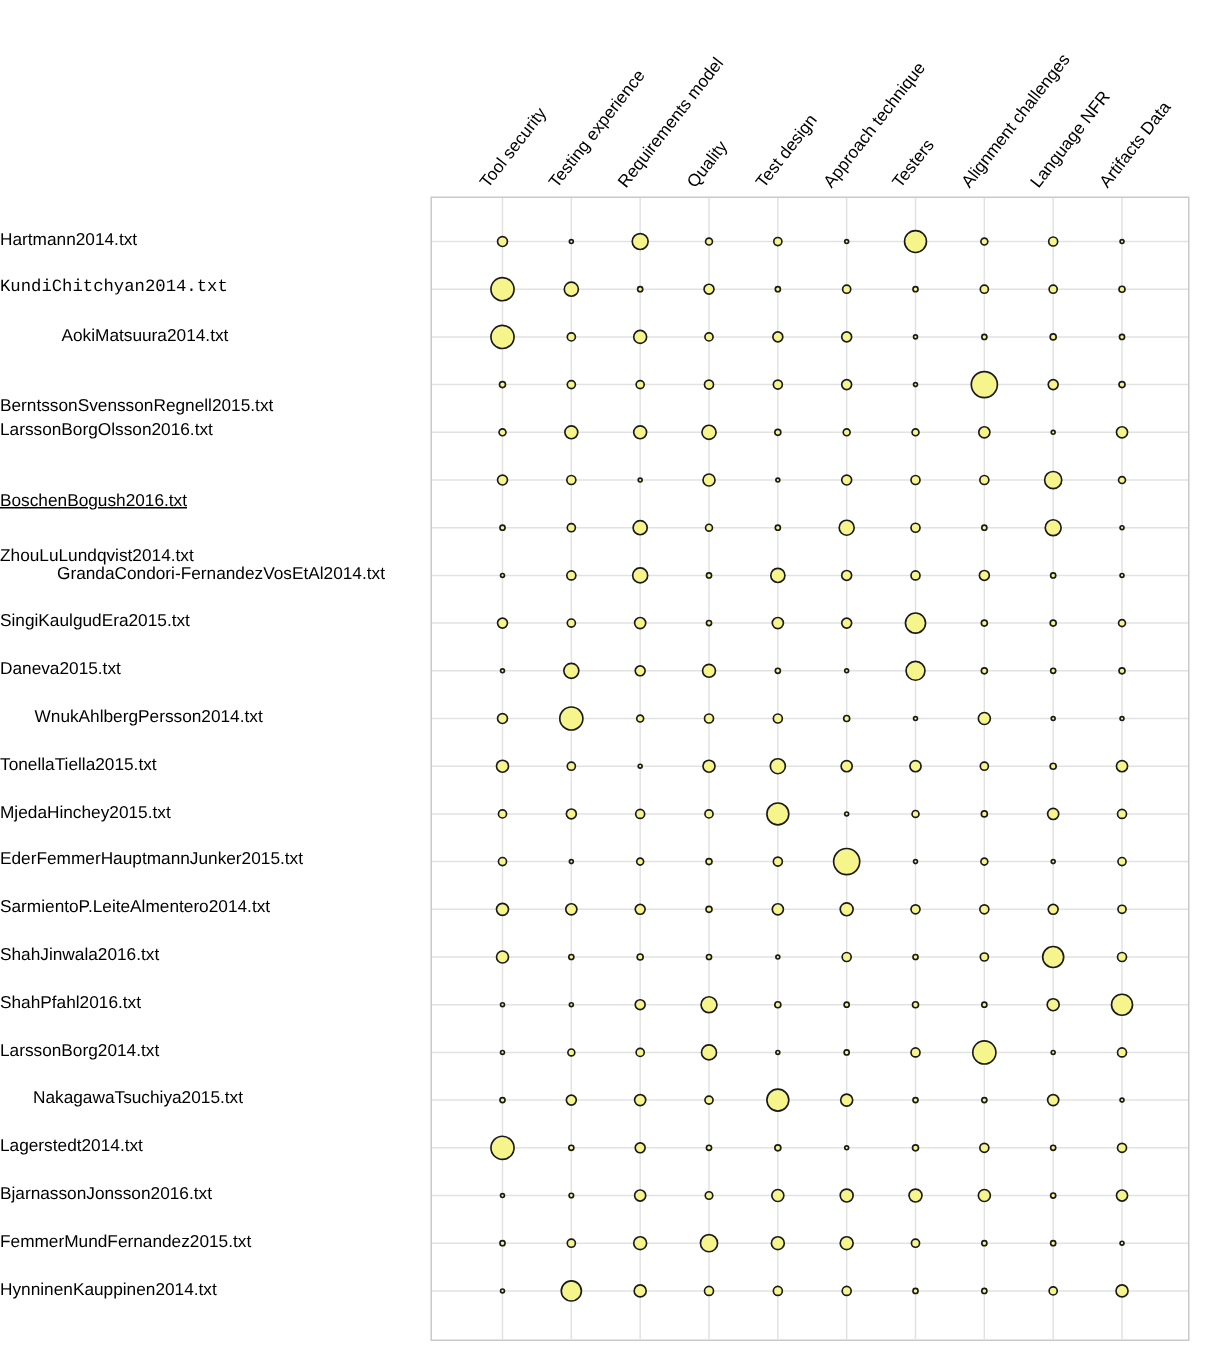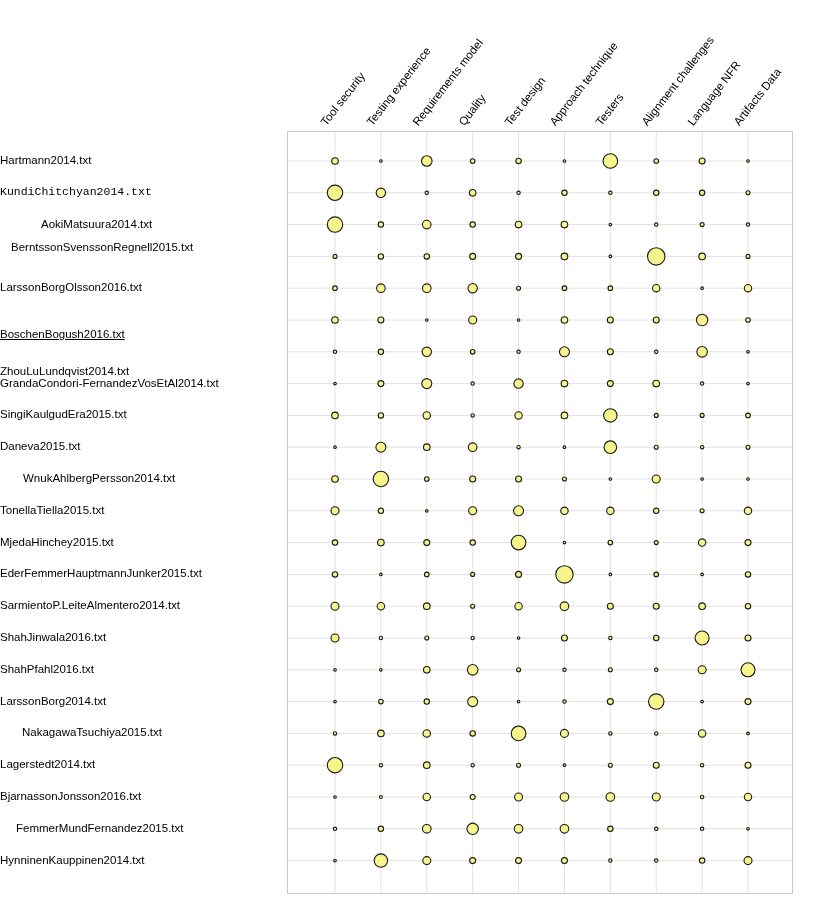--- a/index.html
+++ b/index.html
@@ -61,39 +61,39 @@
       <div class="col-label" style="left: 552.45px; top: 117px;">Approach technique</div>
       <div class="col-label" style="left: 598.34px; top: 117px;">Testers</div>
       <div class="col-label" style="left: 644.23px; top: 117px;">Alignment challenges</div>
       <div class="col-label" style="left: 690.12px; top: 117px;">Language NFR</div>
       <div class="col-label" style="left: 736.01px; top: 117px;">Artifacts Data</div>
     </div>
   <div id="row-labels">
       <div class="row-label" style="top: 152px;">Hartmann2014.txt</div>
       <div class="row-label" style="top: 183.8px; font-family: Liberation Mono, monospace;">KundiChitchyan2014.txt</div>
       <div class="row-label" style="top: 215.6px; margin-left: 41px;">AokiMatsuura2014.txt</div>
-      <div class="row-label" style="top: 239px; margin-left: 11px;">BerntssonSvenssonRegnell2015.txt</div>
+      <div class="row-label" style="top: 263px;">BerntssonSvenssonRegnell2015.txt</div>
       <div class="row-label" style="top: 279.2px;">LarssonBorgOlsson2016.txt</div>
       <div class="row-label" style="top: 326px; text-decoration: underline;">BoschenBogush2016.txt</div>
       <div class="row-label" style="top: 342.8px; margin-top: 20px;">ZhouLuLundqvist2014.txt</div>
-      <div class="row-label" style="top: 374.6px;">GrandaCondori-FernandezVosEtAl2014.txt</div>
+      <div class="row-label" style="top: 374.6px; padding-left: 38px;">GrandaCondori-FernandezVosEtAl2014.txt</div>
       <div class="row-label" style="top: 406.4px;">SingiKaulgudEra2015.txt</div>
       <div class="row-label" style="top: 438.2px;">Daneva2015.txt</div>
       <div class="row-label" style="top: 470px; padding-left: 23px;">WnukAhlbergPersson2014.txt</div>
       <div class="row-label" style="top: 501.8px;">TonellaTiella2015.txt</div>
       <div class="row-label" style="top: 533.6px;">MjedaHinchey2015.txt</div>
       <div class="row-label" style="top: 565.4px;">EderFemmerHauptmannJunker2015.txt</div>
       <div class="row-label" style="top: 597.2px;">SarmientoP.LeiteAlmentero2014.txt</div>
       <div class="row-label" style="top: 629px;">ShahJinwala2016.txt</div>
       <div class="row-label" style="top: 660.8px;">ShahPfahl2016.txt</div>
       <div class="row-label" style="top: 692.6px;">LarssonBorg2014.txt</div>
       <div class="row-label" style="top: 724.4px; margin-left: 22px;">NakagawaTsuchiya2015.txt</div>
       <div class="row-label" style="top: 756.2px;">Lagerstedt2014.txt</div>
       <div class="row-label" style="top: 788px;">BjarnassonJonsson2016.txt</div>
-      <div class="row-label" style="top: 819.8px; padding-left: 16px;">FemmerMundFernandez2015.txt</div>
+      <div class="row-label" style="top: 819.8px;">FemmerMundFernandez2015.txt</div>
       <div class="row-label" style="top: 851.6px;">HynninenKauppinen2014.txt</div>
     </div>
   <div id="plot-panel">
     <svg id="plot-svg" width="504" height="761" viewBox="0 0 504 761" xmlns="http://www.w3.org/2000/svg">
         <line x1="47" x2="47" y1="0" y2="761" stroke="#E2E2E2" stroke-width="1"></line>
         <line x1="92.89" x2="92.89" y1="0" y2="761" stroke="#E2E2E2" stroke-width="1"></line>
         <line x1="138.78" x2="138.78" y1="0" y2="761" stroke="#E2E2E2" stroke-width="1"></line>
         <line x1="184.67000000000002" x2="184.67000000000002" y1="0" y2="761" stroke="#E2E2E2" stroke-width="1"></line>
         <line x1="230.56" x2="230.56" y1="0" y2="761" stroke="#E2E2E2" stroke-width="1"></line>
         <line x1="276.45" x2="276.45" y1="0" y2="761" stroke="#E2E2E2" stroke-width="1"></line>

